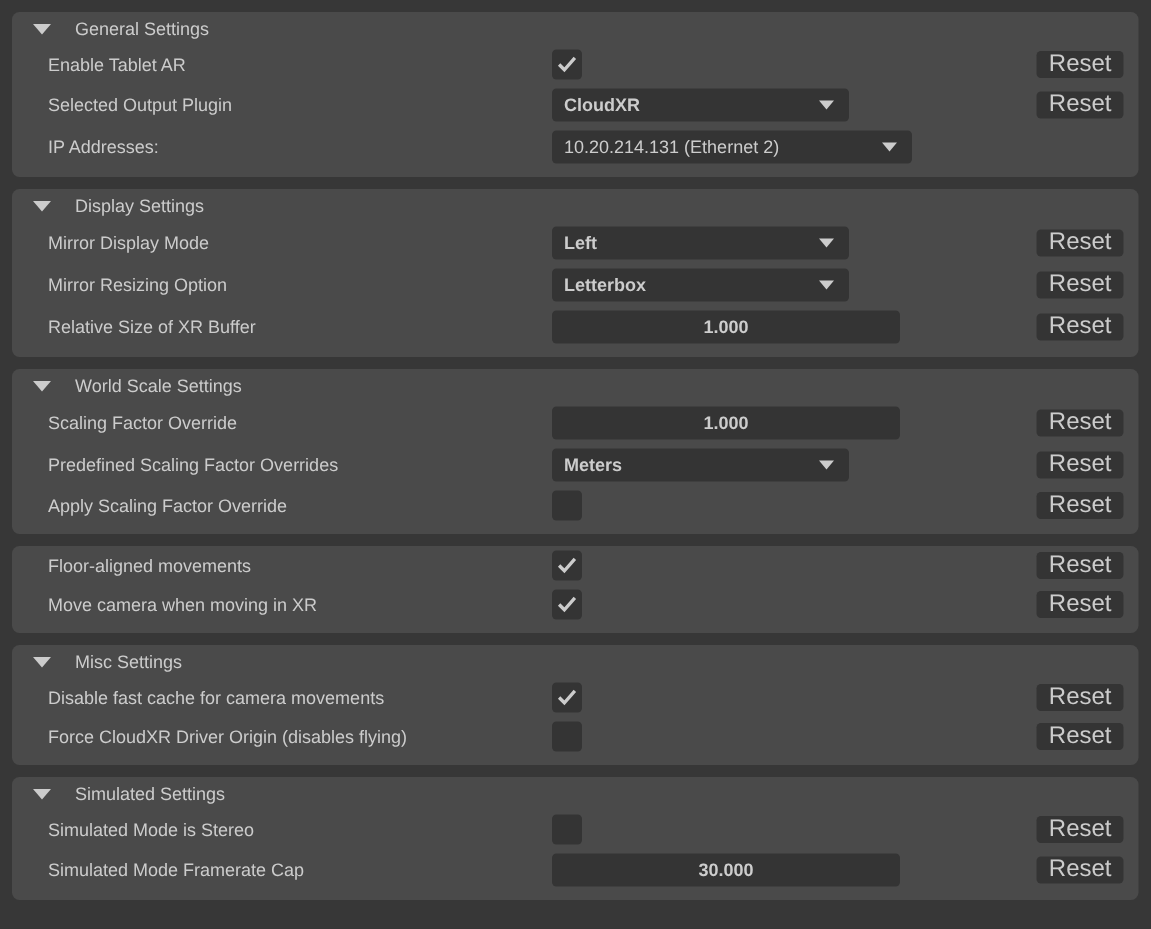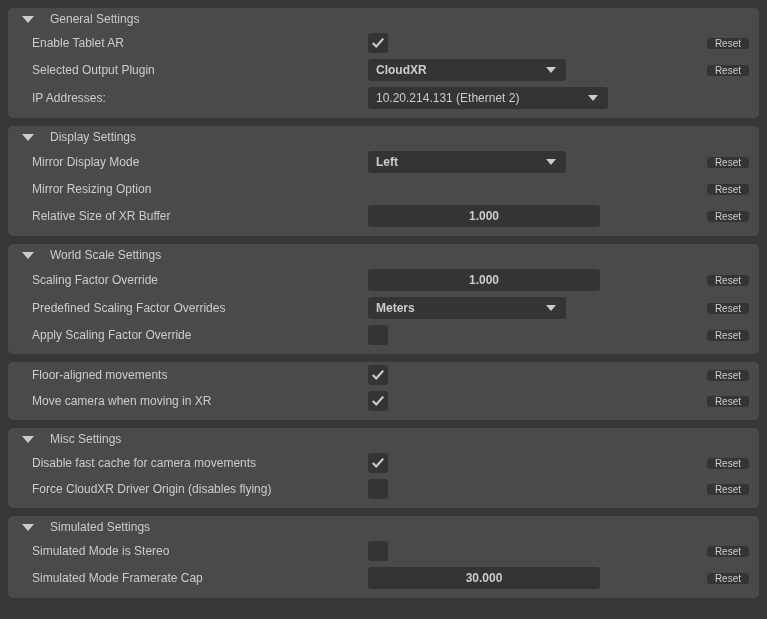--- a/index.html
+++ b/index.html
@@ -82,21 +82,21 @@
     border-radius: 3px;
     display: flex; align-items: center; justify-content: center;
     color: #cccccc;
     cursor: text;
   }
   .reset-btn {
     background: #343434;
     color: #cccccc;
     border-radius: 3px;
     padding: 0 8px;
-    font-size: 10px;
+    font-size: 16px;
     cursor: pointer;
     margin-left: auto;
   }
 </style>
 </head>
 <body>
 
 <div class="section">
   <div class="section-header">
     <div class="triangle"></div>
@@ -153,20 +153,26 @@
         <span>Left</span>
         <div class="tri"></div>
       </div>
     </div>
     <div class="spacer"></div>
     <div class="reset-btn">Reset</div>
   </div>
 
   <div class="row">
     <div class="label">Mirror Resizing Option</div>
+    <div class="control-col">
+      <div class="select">
+        <span>Letterbox</span>
+        <div class="tri"></div>
+      </div>
+    </div>
     <div class="spacer"></div>
     <div class="reset-btn">Reset</div>
   </div>
 
   <div class="row">
     <div class="label">Relative Size of XR Buffer</div>
     <div class="control-col">
       <div class="numfield">
         <span>1.000</span>
       </div>

